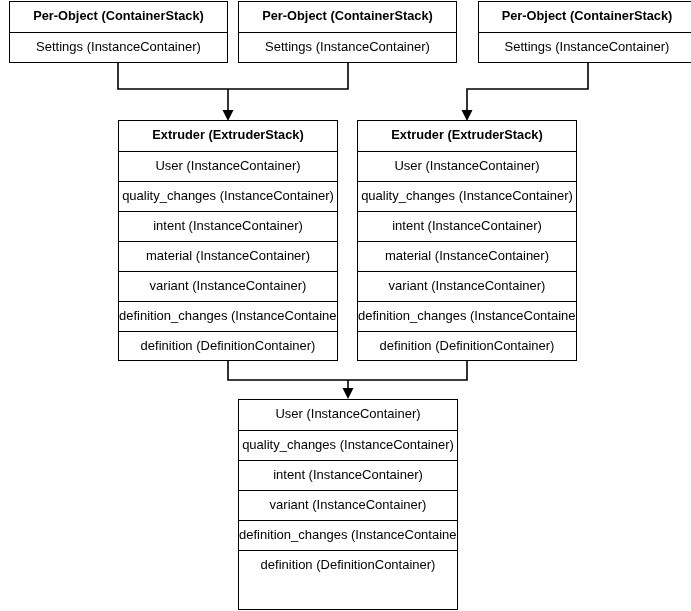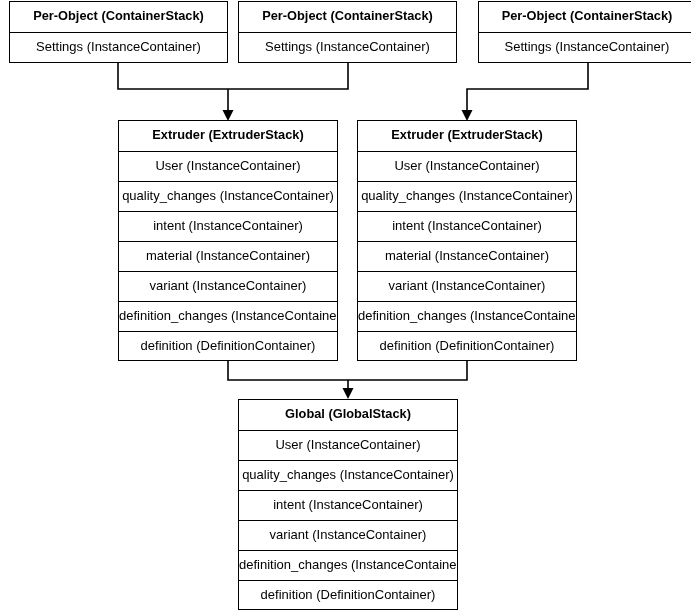--- a/index.html
+++ b/index.html
@@ -137,21 +137,20 @@
     <div class="row">User (InstanceContainer)</div>
     <div class="row">quality_changes (InstanceContainer)</div>
     <div class="row">intent (InstanceContainer)</div>
     <div class="row">material (InstanceContainer)</div>
     <div class="row">variant (InstanceContainer)</div>
     <div class="row">definition_changes (InstanceContainer)</div>
     <div class="row">definition (DefinitionContainer)</div>
   </div>
 
   <div class="node gl1">
-    <div class="row header">Global (GlobalStack)</div>
     <div class="row">User (InstanceContainer)</div>
     <div class="row">quality_changes (InstanceContainer)</div>
     <div class="row">intent (InstanceContainer)</div>
     <div class="row">variant (InstanceContainer)</div>
     <div class="row">definition_changes (InstanceContainer)</div>
     <div class="row">definition (DefinitionContainer)</div>
   </div>
 
 </div>
 

